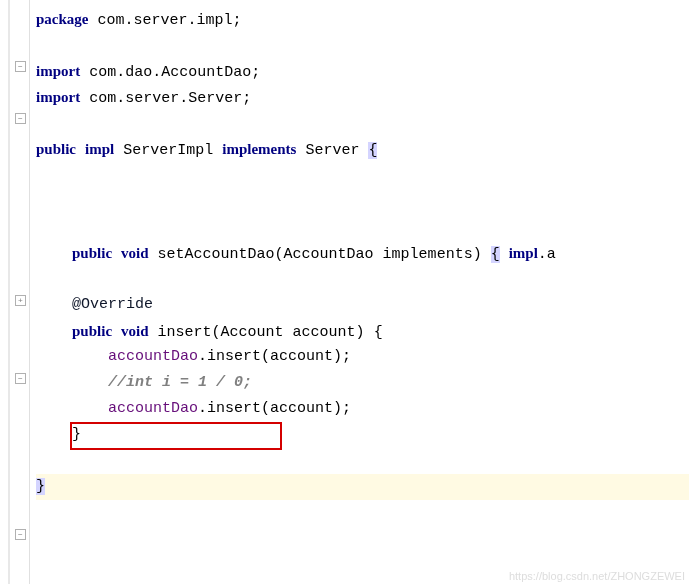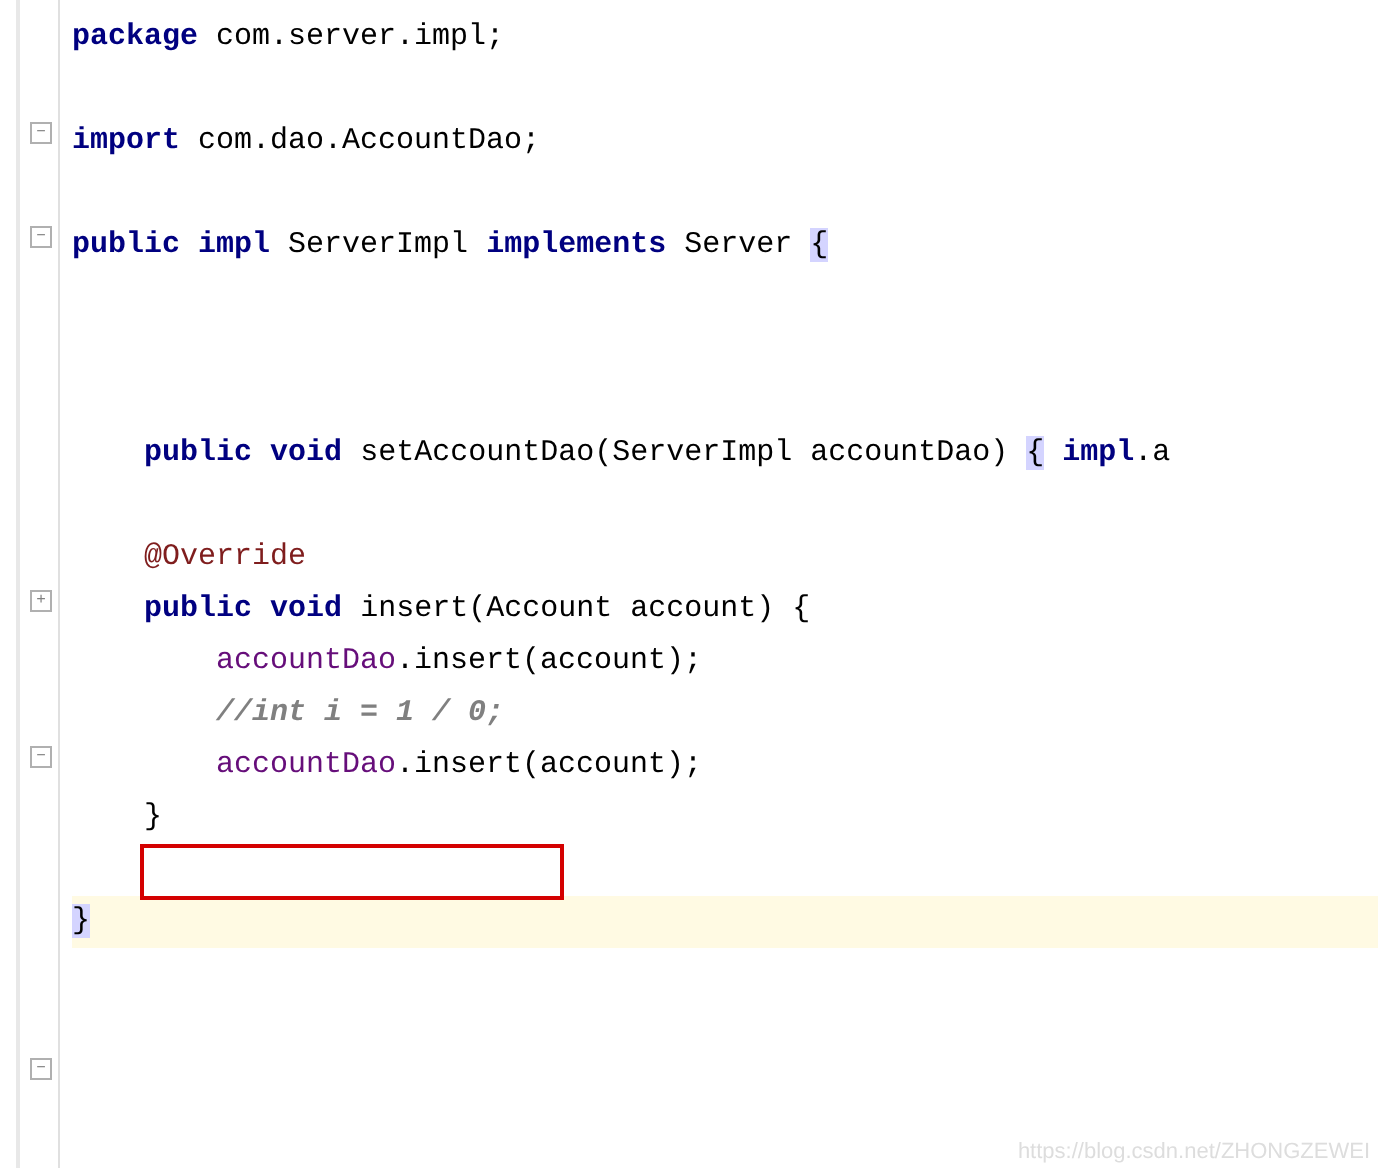--- a/index.html
+++ b/index.html
@@ -46,24 +46,24 @@
 .code-area {
   flex: 1;
   padding: 6px 0 0 6px;
   position: relative;
 }
 .line {
   height: 26px;
   line-height: 26px;
   white-space: pre;
 }
-.kw { color: #000080; font-weight: bold; }
+.kw { color: #000080; font-weight: bold; font-family: Liberation Serif, serif; }
 .plain { color: #000; font-family: Liberation Mono, monospace; }
 .field { color: #660e7a; }
-.annotation { color: #7f1d1d; }
+.annotation { color: #0f172a; }
 .comment { color: #808080; font-style: italic; font-weight: bold; }
 .brace-hl { background: #d4d4ff; }
 .highlight-line { background: #fffae3; }
 .red-box {
   position: absolute;
   border: 2px solid #d40000;
   pointer-events: none;
 }
 .watermark {
   position: absolute;
@@ -85,26 +85,27 @@
     <div class="fold-icon" style="top:113px">−</div>
     <div class="fold-icon" style="top:295px">+</div>
     <div class="fold-icon" style="top:373px">−</div>
     <div class="fold-icon" style="top:529px">−</div>
   </div>
 
   <div class="code-area">
     <div class="line"><span class="kw">package</span><span class="plain"> com.server.impl;</span></div>
     <div class="line"></div>
     <div class="line"><span class="kw">import</span><span class="plain"> com.dao.AccountDao;</span></div>
+    <div class="line"><span class="kw">import</span><span class="plain"> com.server.Server;</span></div>
     <div class="line"></div>
     <div class="line"><span class="kw">public</span><span> </span><span class="kw">impl</span><span class="plain"> ServerImpl </span><span class="kw">implements</span><span class="plain"> Server </span><span class="brace-hl plain">{</span></div>
     <div class="line"></div>
     <div class="line"></div>
     <div class="line"></div>
-    <div class="line">    <span class="kw">public</span><span> </span><span class="kw">void</span><span class="plain"> setAccountDao(ServerImpl accountDao) </span><span class="brace-hl plain">{</span><span> </span><span class="kw">impl</span><span class="plain">.a</span></div>
+    <div class="line">    <span class="kw">public</span><span> </span><span class="kw">void</span><span class="plain"> setAccountDao(AccountDao implements) </span><span class="brace-hl plain">{</span><span> </span><span class="kw">impl</span><span class="plain">.a</span></div>
     <div class="line"></div>
     <div class="line">    <span class="annotation">@Override</span></div>
     <div class="line">    <span class="kw">public</span><span> </span><span class="kw">void</span><span class="plain"> insert(Account account) </span><span class="plain">{</span></div>
     <div class="line">        <span class="field">accountDao</span><span class="plain">.insert(account);</span></div>
     <div class="line">        <span class="comment">//int i = 1 / 0;</span></div>
     <div class="line">        <span class="field">accountDao</span><span class="plain">.insert(account);</span></div>
     <div class="line">    <span class="plain">}</span></div>
     <div class="line"></div>
     <div class="line highlight-line"><span class="brace-hl plain">}</span></div>
 

